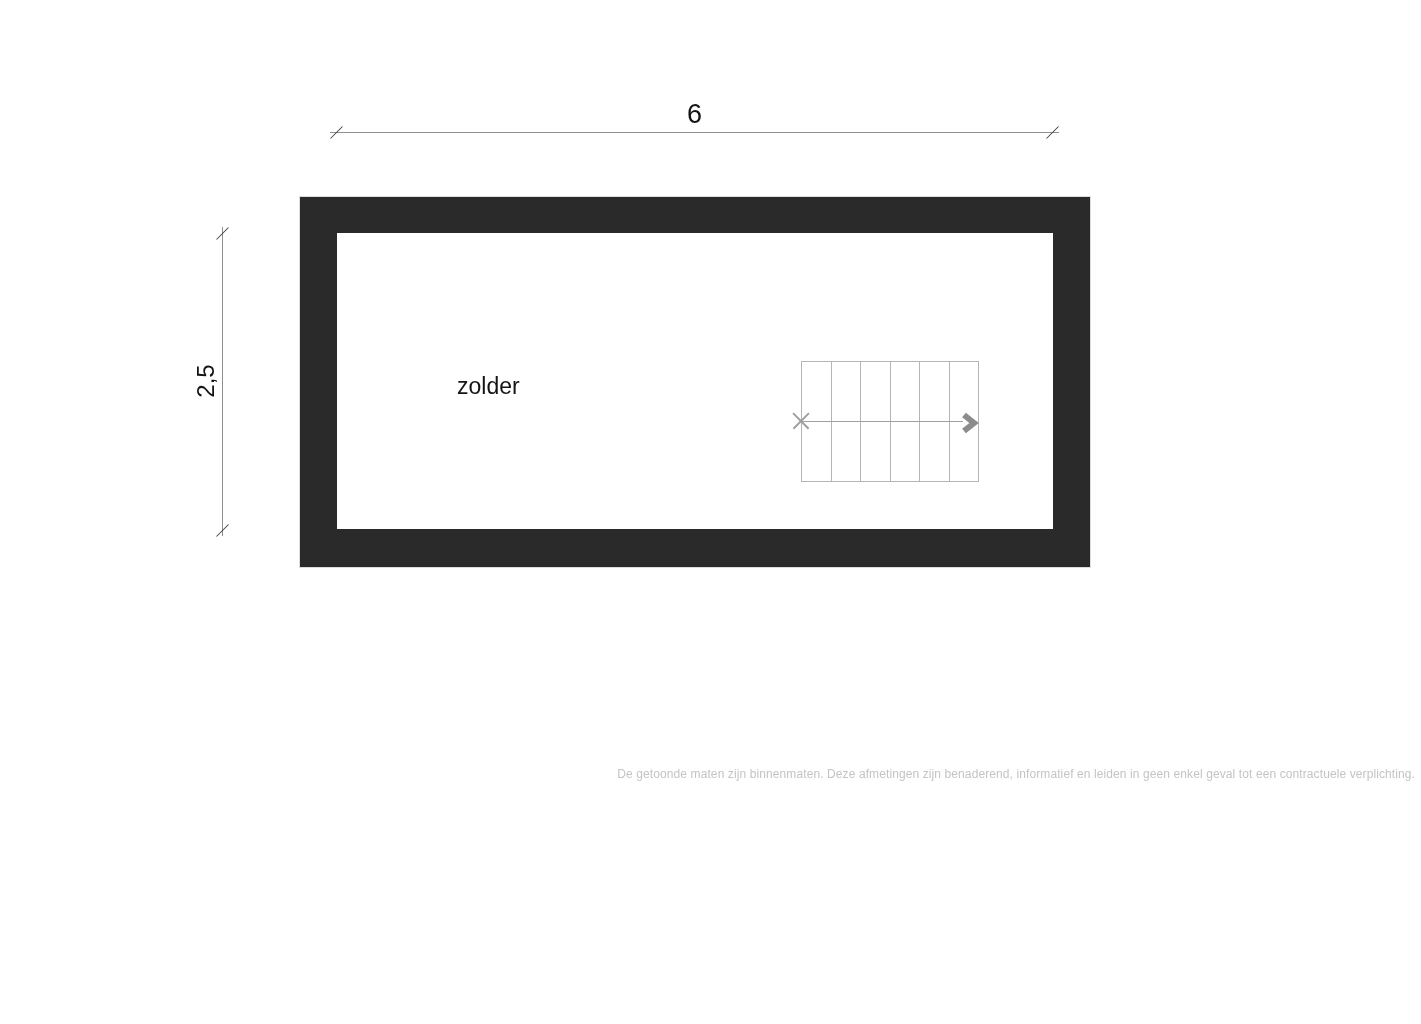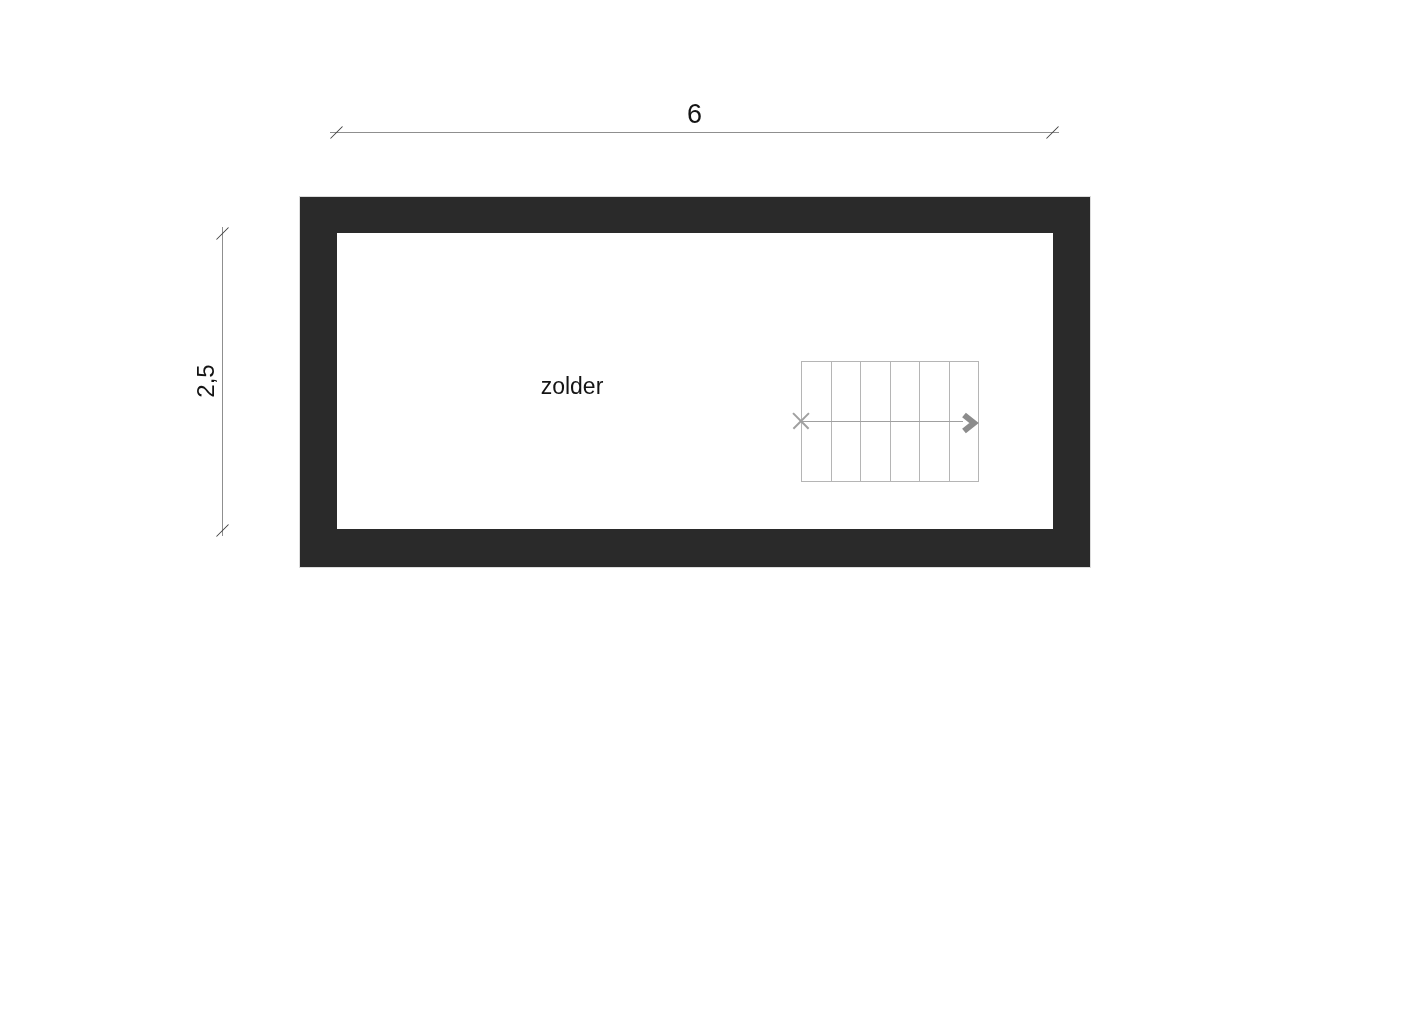--- a/index.html
+++ b/index.html
@@ -45,21 +45,21 @@
     position: absolute; left: 300px; top: 197px; width: 790px; height: 370px;
     background: var(--wall, #2a2a2a);
     box-shadow: 0 0 0 1px #dcdcdc;
   }
   .interior {
     position: absolute; left: 37px; top: 36px; width: 716px; height: 296px;
     background: #ffffff;
   }
   .room-label {
     position: absolute; left: 457px; top: 374px; width: 230px;
-    text-align: center; font-size: 23px; line-height: 1.1;
+    text-align: left; font-size: 23px; line-height: 1.1;
     color: var(--label, #141414);
   }
 
   
   .stairs {
     position: absolute; left: 801px; top: 361px; width: 178px; height: 121px;
     box-sizing: border-box; border: 1px solid var(--stair-line, #b5b5b5);
     display: flex; background: #ffffff;
   }
   .stair-step { flex: 1 1 0; }
@@ -124,13 +124,14 @@
   <div class="x-marker">
     <span class="xb a"></span>
       <span class="xb b"></span>
   </div>
   <div class="chev">
     <svg width="20" height="22" viewBox="0 0 20 22">
       <polyline points="4,3 14,11 4,19" fill="none" stroke="currentColor" stroke-width="6"></polyline>
     </svg>
   </div>
 
+  <div class="disclaimer">De getoonde maten zijn binnenmaten. Deze afmetingen zijn benaderend, informatief en leiden in geen enkel geval tot een contractuele verplichting.</div>
 </div>
 
 </body></html>

